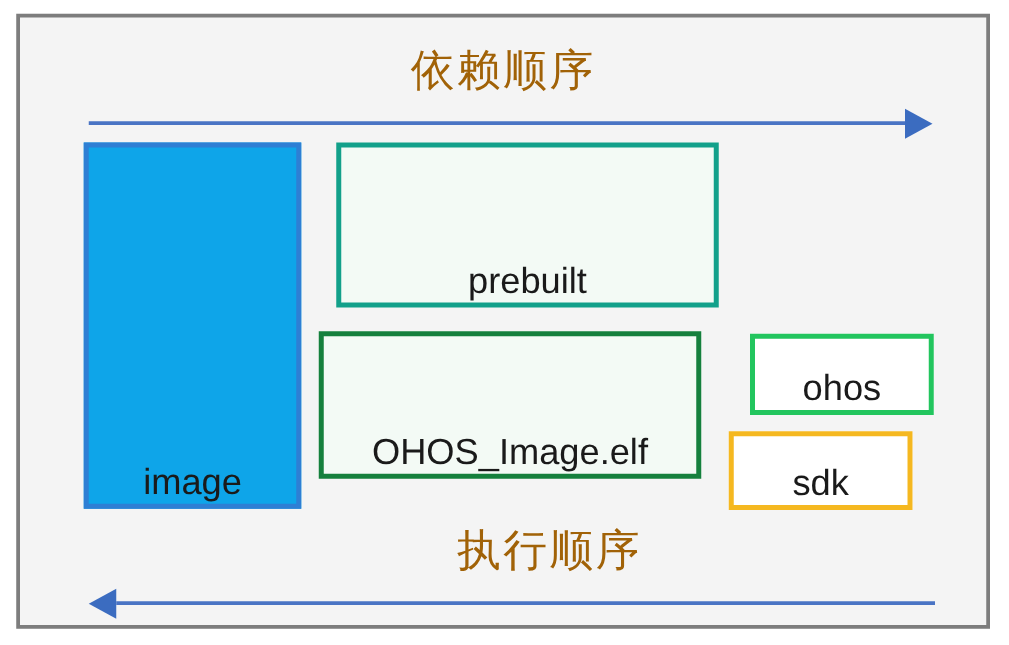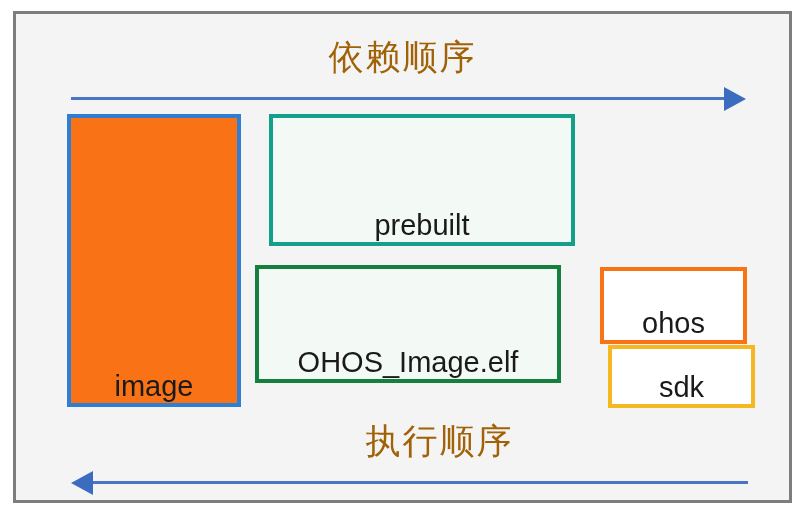--- a/index.html
+++ b/index.html
@@ -94,21 +94,21 @@
     font-size: 29px;
     font-family: Liberation Sans, sans-serif;
   }
 
   .box-image {
     left: 51px;
     top: 100px;
     width: 174px;
     height: 293px;
     border: 4px solid #2e7fd4;
-    background: #f97316;
+    background: #0ea5e9;
   }
 
   .box-prebuilt {
     left: 253px;
     top: 100px;
     width: 306px;
     height: 132px;
     border: 4px solid #12a08a;
     background: #f3faf5;
   }
@@ -119,27 +119,27 @@
     width: 306px;
     height: 118px;
     border: 4px solid #15803d;
     background: #f3faf5;
   }
 
   .box-ohos {
     left: 584px;
     top: 253px;
     width: 147px;
-    height: 77px;
-    border: 4px solid #f97316;
+    height: 65px;
+    border: 4px solid #22c55e;
     background: #ffffff;
   }
 
   .box-sdk {
-    left: 592px;
+    left: 567px;
     top: 331px;
     width: 147px;
     height: 63px;
     border: 4px solid #f5b820;
     background: #ffffff;
   }
 </style>
 </head>
 <body>
 

